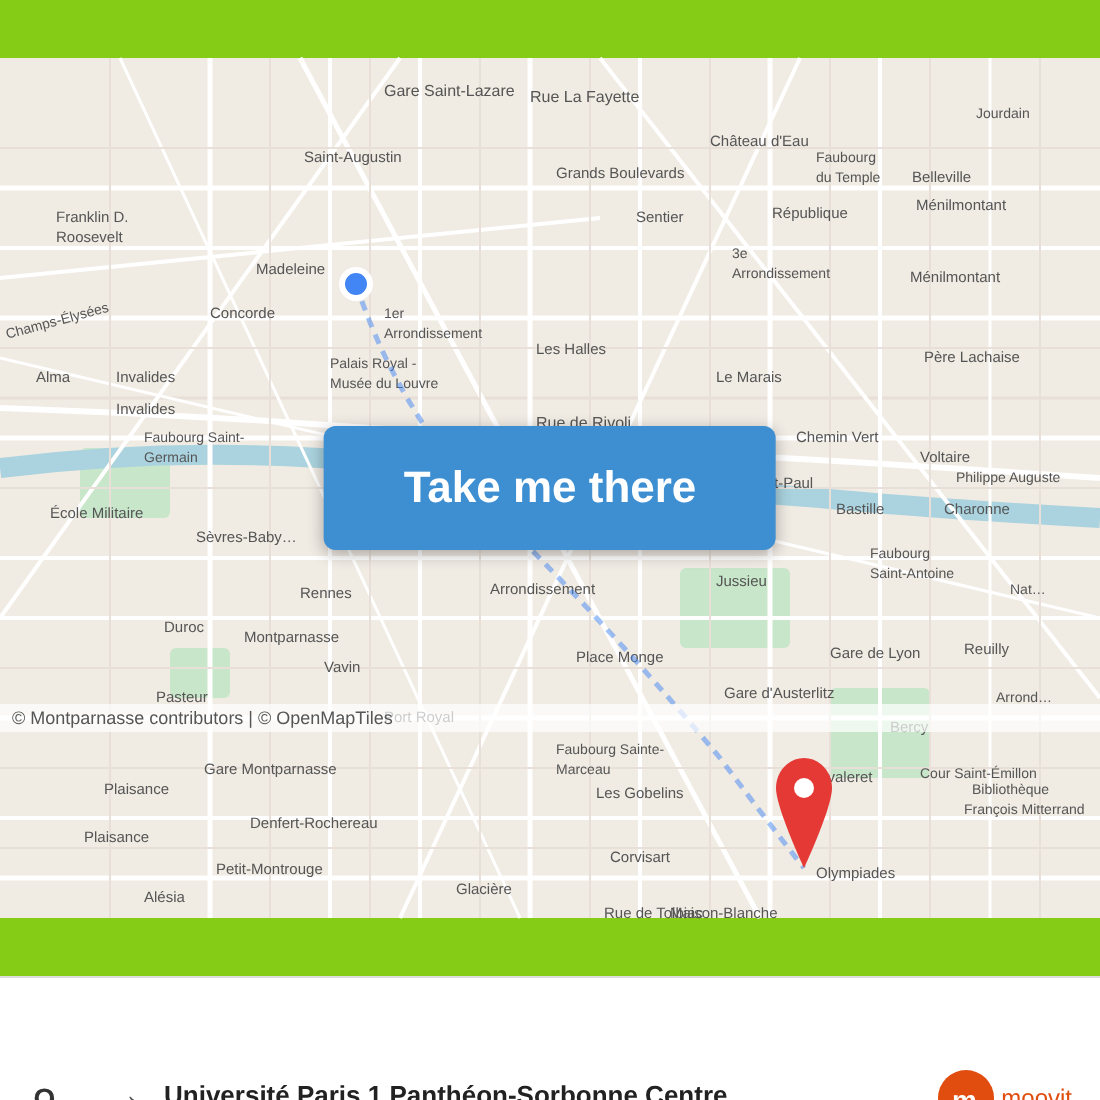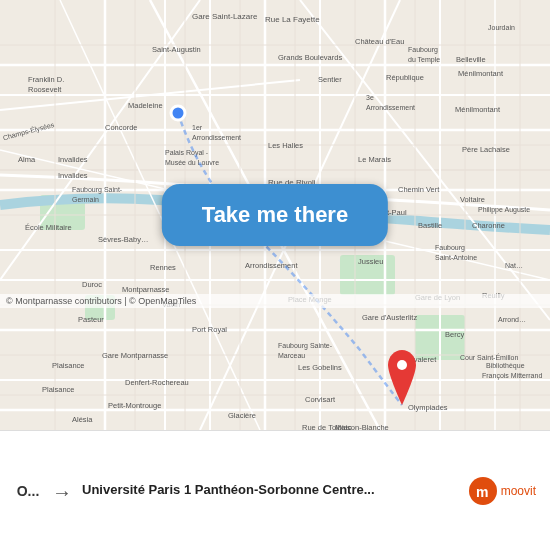--- a/index.html
+++ b/index.html
@@ -1,39 +1,39 @@
 <!DOCTYPE html>
 <html><head>
   <meta charset="utf-8">
   <style>
     * { margin: 0; padding: 0; box-sizing: border-box; }
     body { width: 550px; height: 550px; overflow: hidden; font-family: Arial, sans-serif; background: #f0ebe3; }
 
     #map-container {
       position: relative;
       width: 550px;
-      height: 430px;
+      height: 488px;
       overflow: hidden;
-      background: #fde047;
+      background: #84cc16;
     }
 
     #map-svg {
       width: 100%;
       height: 100%;
     }
 
     #take-me-there-btn {
       position: absolute;
       top: 50%;
       left: 50%;
       transform: translate(-50%, -50%);
       background: #3d8fd1;
       color: white;
       border: none;
-      border-radius: 18px;
+      border-radius: 6px;
       padding: 18px 40px;
       font-size: 22px;
       font-weight: bold;
       cursor: pointer;
       white-space: nowrap;
       z-index: 10;
       box-shadow: 0 2px 8px rgba(0,0,0,0.3);
     }
 
     

